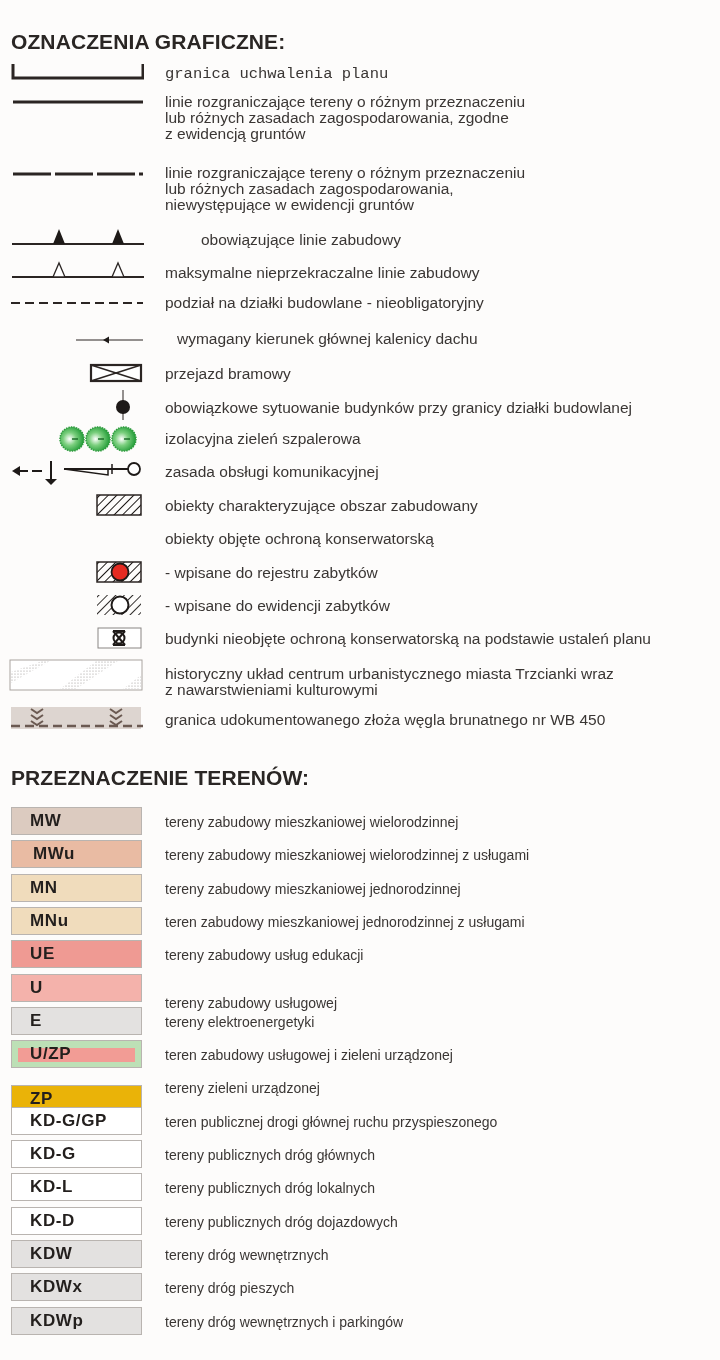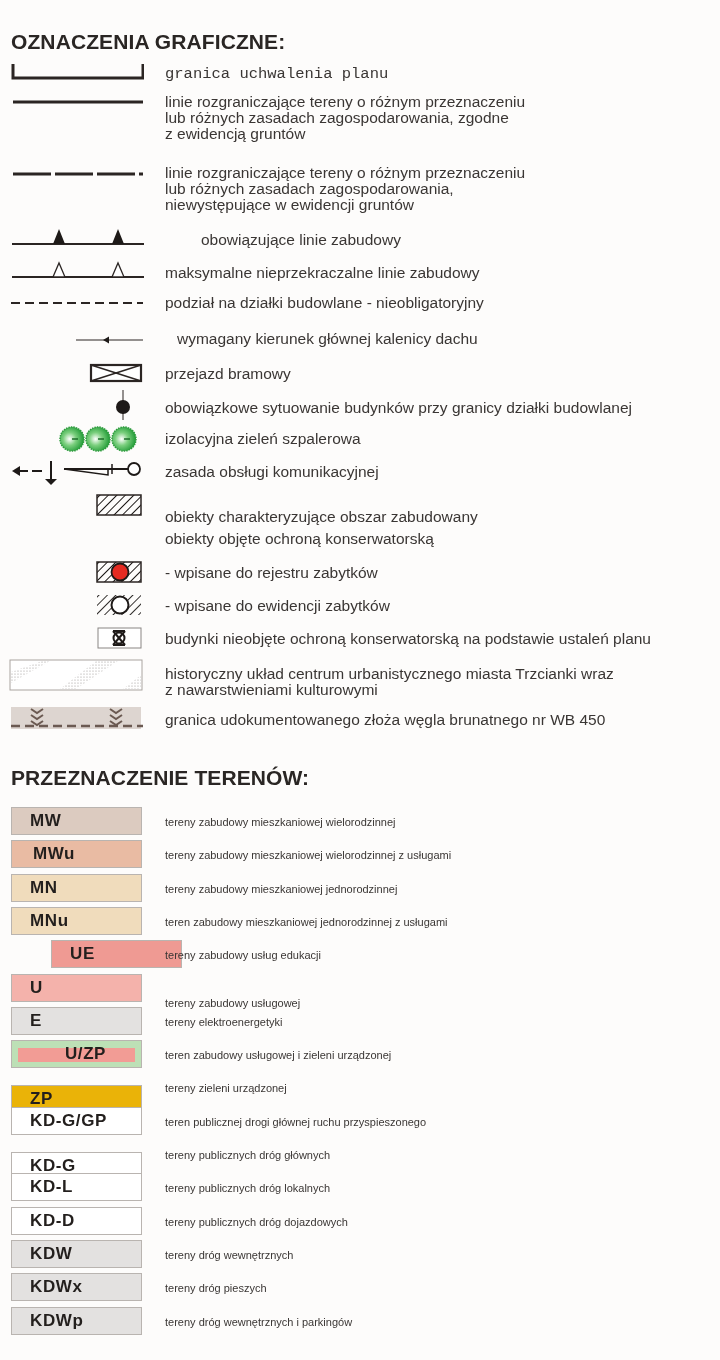--- a/index.html
+++ b/index.html
@@ -8,21 +8,21 @@
   .heading { position: absolute; left: 11px; font-weight: bold; font-size: 21px; color: #2a2624; letter-spacing: 0.1px; }
   .row { position: absolute; left: 0; width: 720px; }
   .sym { position: absolute; left: 8px; width: 136px; }
   .sym svg { display: block; }
   .label { position: absolute; left: 165px; font-size: 15.5px; line-height: 16px; color: #3a3634; white-space: nowrap; }
   .box { position: absolute; left: 11px; width: 131px; height: 28px; box-sizing: border-box;
          border: 1.5px solid #b9b4b0; font-weight: bold; font-size: 17px; color: #231f1d;
          padding-left: 18px; line-height: 26px; letter-spacing: 0.6px; }
   .box .inner { position: absolute; left: 6px; right: 6px; top: 7px; height: 14px; }
   .box .code { position: relative; }
-  .luLabel { position: absolute; left: 165px; font-size: 11px; color: #3a3634; white-space: nowrap; line-height: 16px; }
+  .luLabel { position: absolute; left: 165px; font-size: 14px; color: #3a3634; white-space: nowrap; line-height: 16px; }
 </style>
 </head>
 <body>
 
 <div>
   <div class="heading" style="top:30px;">OZNACZENIA GRAFICZNE:</div>
 
   <div class="row" style="top:60px;">
     <div class="sym" style="top:2px;">
       <svg width="136" height="20">
@@ -180,21 +180,21 @@
     <div class="sym" style="top:0px;">
       <svg width="136" height="24">
         <defs>
             <pattern id="hatch" width="6" height="6" patternUnits="userSpaceOnUse" patternTransform="rotate(45)">
               <line x1="0" y1="0" x2="0" y2="6" stroke="#1e1a18" stroke-width="2"></line>
             </pattern>
           </defs>
         <rect x="89" y="2" width="44" height="20" fill="url(#hatch)" stroke="#2b2523" stroke-width="1.5"></rect>
       </svg>
     </div>
-    <div class="label" style="top:16px;">
+    <div class="label" style="top:5px;">
         <div>obiekty charakteryzujące obszar zabudowany</div>
       </div>
   </div>
 
   <div class="row" style="top:531px;">
     <div class="label" style="top:0px;">
         <div>obiekty objęte ochroną konserwatorską</div>
       </div>
   </div>
 
@@ -295,45 +295,45 @@
       </div>
       <div class="row" style="top: 874px;">
         <div class="box" style="top: 0px; background: rgb(240, 220, 188);"><span class="code">MN</span></div>
         <div class="luLabel" style="top: 7px;">tereny zabudowy mieszkaniowej jednorodzinnej</div>
       </div>
       <div class="row" style="top: 907px;">
         <div class="box" style="top: 0px; background: rgb(240, 220, 188);"><span class="code">MNu</span></div>
         <div class="luLabel" style="top: 7px;">teren zabudowy mieszkaniowej jednorodzinnej z usługami</div>
       </div>
       <div class="row" style="top: 940px;">
-        <div class="box" style="top: 0px; background: rgb(239, 154, 147); margin-left: 40px;"><span class="code">UE</span></div>
+        <div class="box" style="top: 0px; background: rgb(239, 154, 147);"><span class="code">UE</span></div>
         <div class="luLabel" style="top: 7px;">tereny zabudowy usług edukacji</div>
       </div>
       <div class="row" style="top: 974px;">
         <div class="box" style="top: 0px; background: rgb(244, 178, 171);"><span class="code">U</span></div>
         <div class="luLabel" style="top: 21px;">tereny zabudowy usługowej</div>
       </div>
       <div class="row" style="top: 1007px;">
         <div class="box" style="top: 0px; background: rgb(227, 225, 224);"><span class="code">E</span></div>
         <div class="luLabel" style="top: 7px;">tereny elektroenergetyki</div>
       </div>
       <div class="row" style="top: 1040px;">
-        <div class="box" style="top: 0px; background: rgb(189, 224, 182); text-align: center;"><div class="inner" style="background: rgb(242, 156, 149);"></div><span class="code">U/ZP</span></div>
+        <div class="box" style="top: 0px; background: rgb(189, 224, 182);"><div class="inner" style="background: rgb(242, 156, 149);"></div><span class="code">U/ZP</span></div>
         <div class="luLabel" style="top: 7px;">teren zabudowy usługowej i zieleni urządzonej</div>
       </div>
       <div class="row" style="top: 1073px;">
         <div class="box" style="top: 12px; background: #eab308;"><span class="code">ZP</span></div>
         <div class="luLabel" style="top: 7px;">tereny zieleni urządzonej</div>
       </div>
       <div class="row" style="top: 1107px;">
         <div class="box" style="top: 0px; background: rgb(255, 255, 255);"><span class="code">KD-G/GP</span></div>
         <div class="luLabel" style="top: 7px;">teren publicznej drogi głównej ruchu przyspieszonego</div>
       </div>
       <div class="row" style="top: 1140px;">
-        <div class="box" style="top: 12px; background: rgb(255, 255, 255);"><span class="code">KD-G</span></div>
+        <div class="box" style="top: 0px; background: rgb(255, 255, 255);"><span class="code">KD-G</span></div>
         <div class="luLabel" style="top: 7px;">tereny publicznych dróg głównych</div>
       </div>
       <div class="row" style="top: 1173px;">
         <div class="box" style="top: 0px; background: rgb(255, 255, 255);"><span class="code">KD-L</span></div>
         <div class="luLabel" style="top: 7px;">tereny publicznych dróg lokalnych</div>
       </div>
       <div class="row" style="top: 1207px;">
         <div class="box" style="top: 0px; background: rgb(255, 255, 255);"><span class="code">KD-D</span></div>
         <div class="luLabel" style="top: 7px;">tereny publicznych dróg dojazdowych</div>
       </div>

